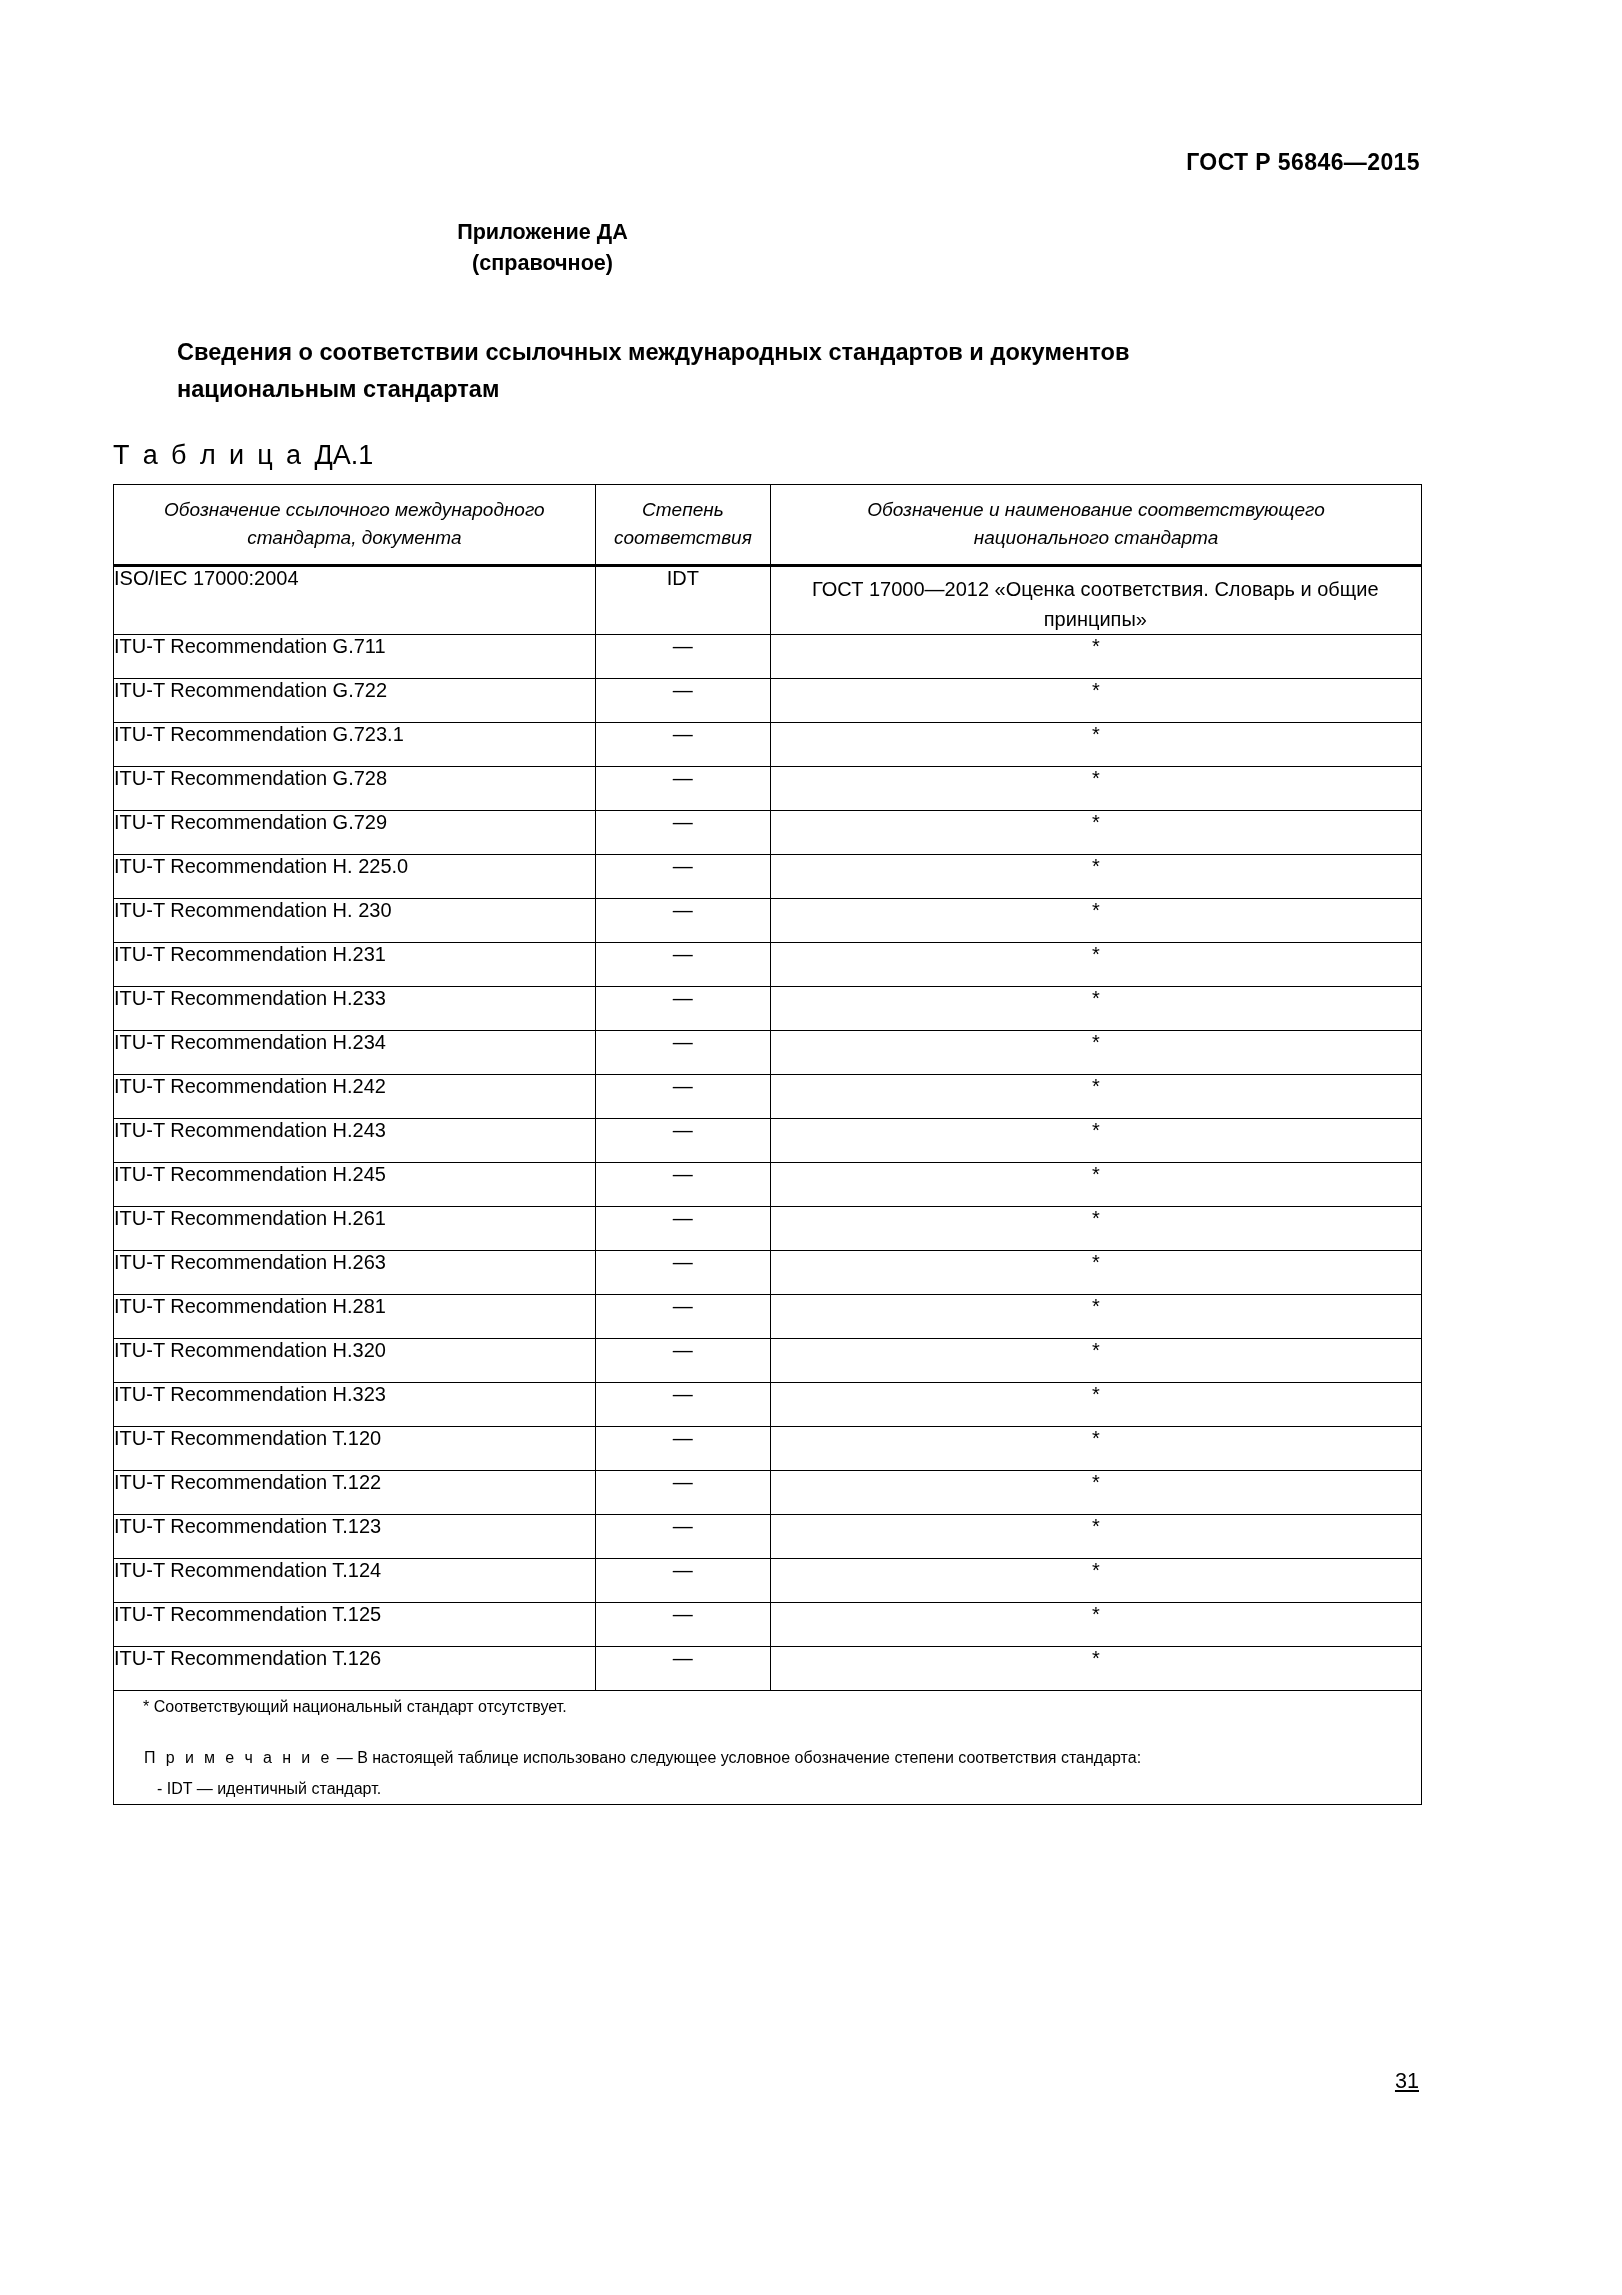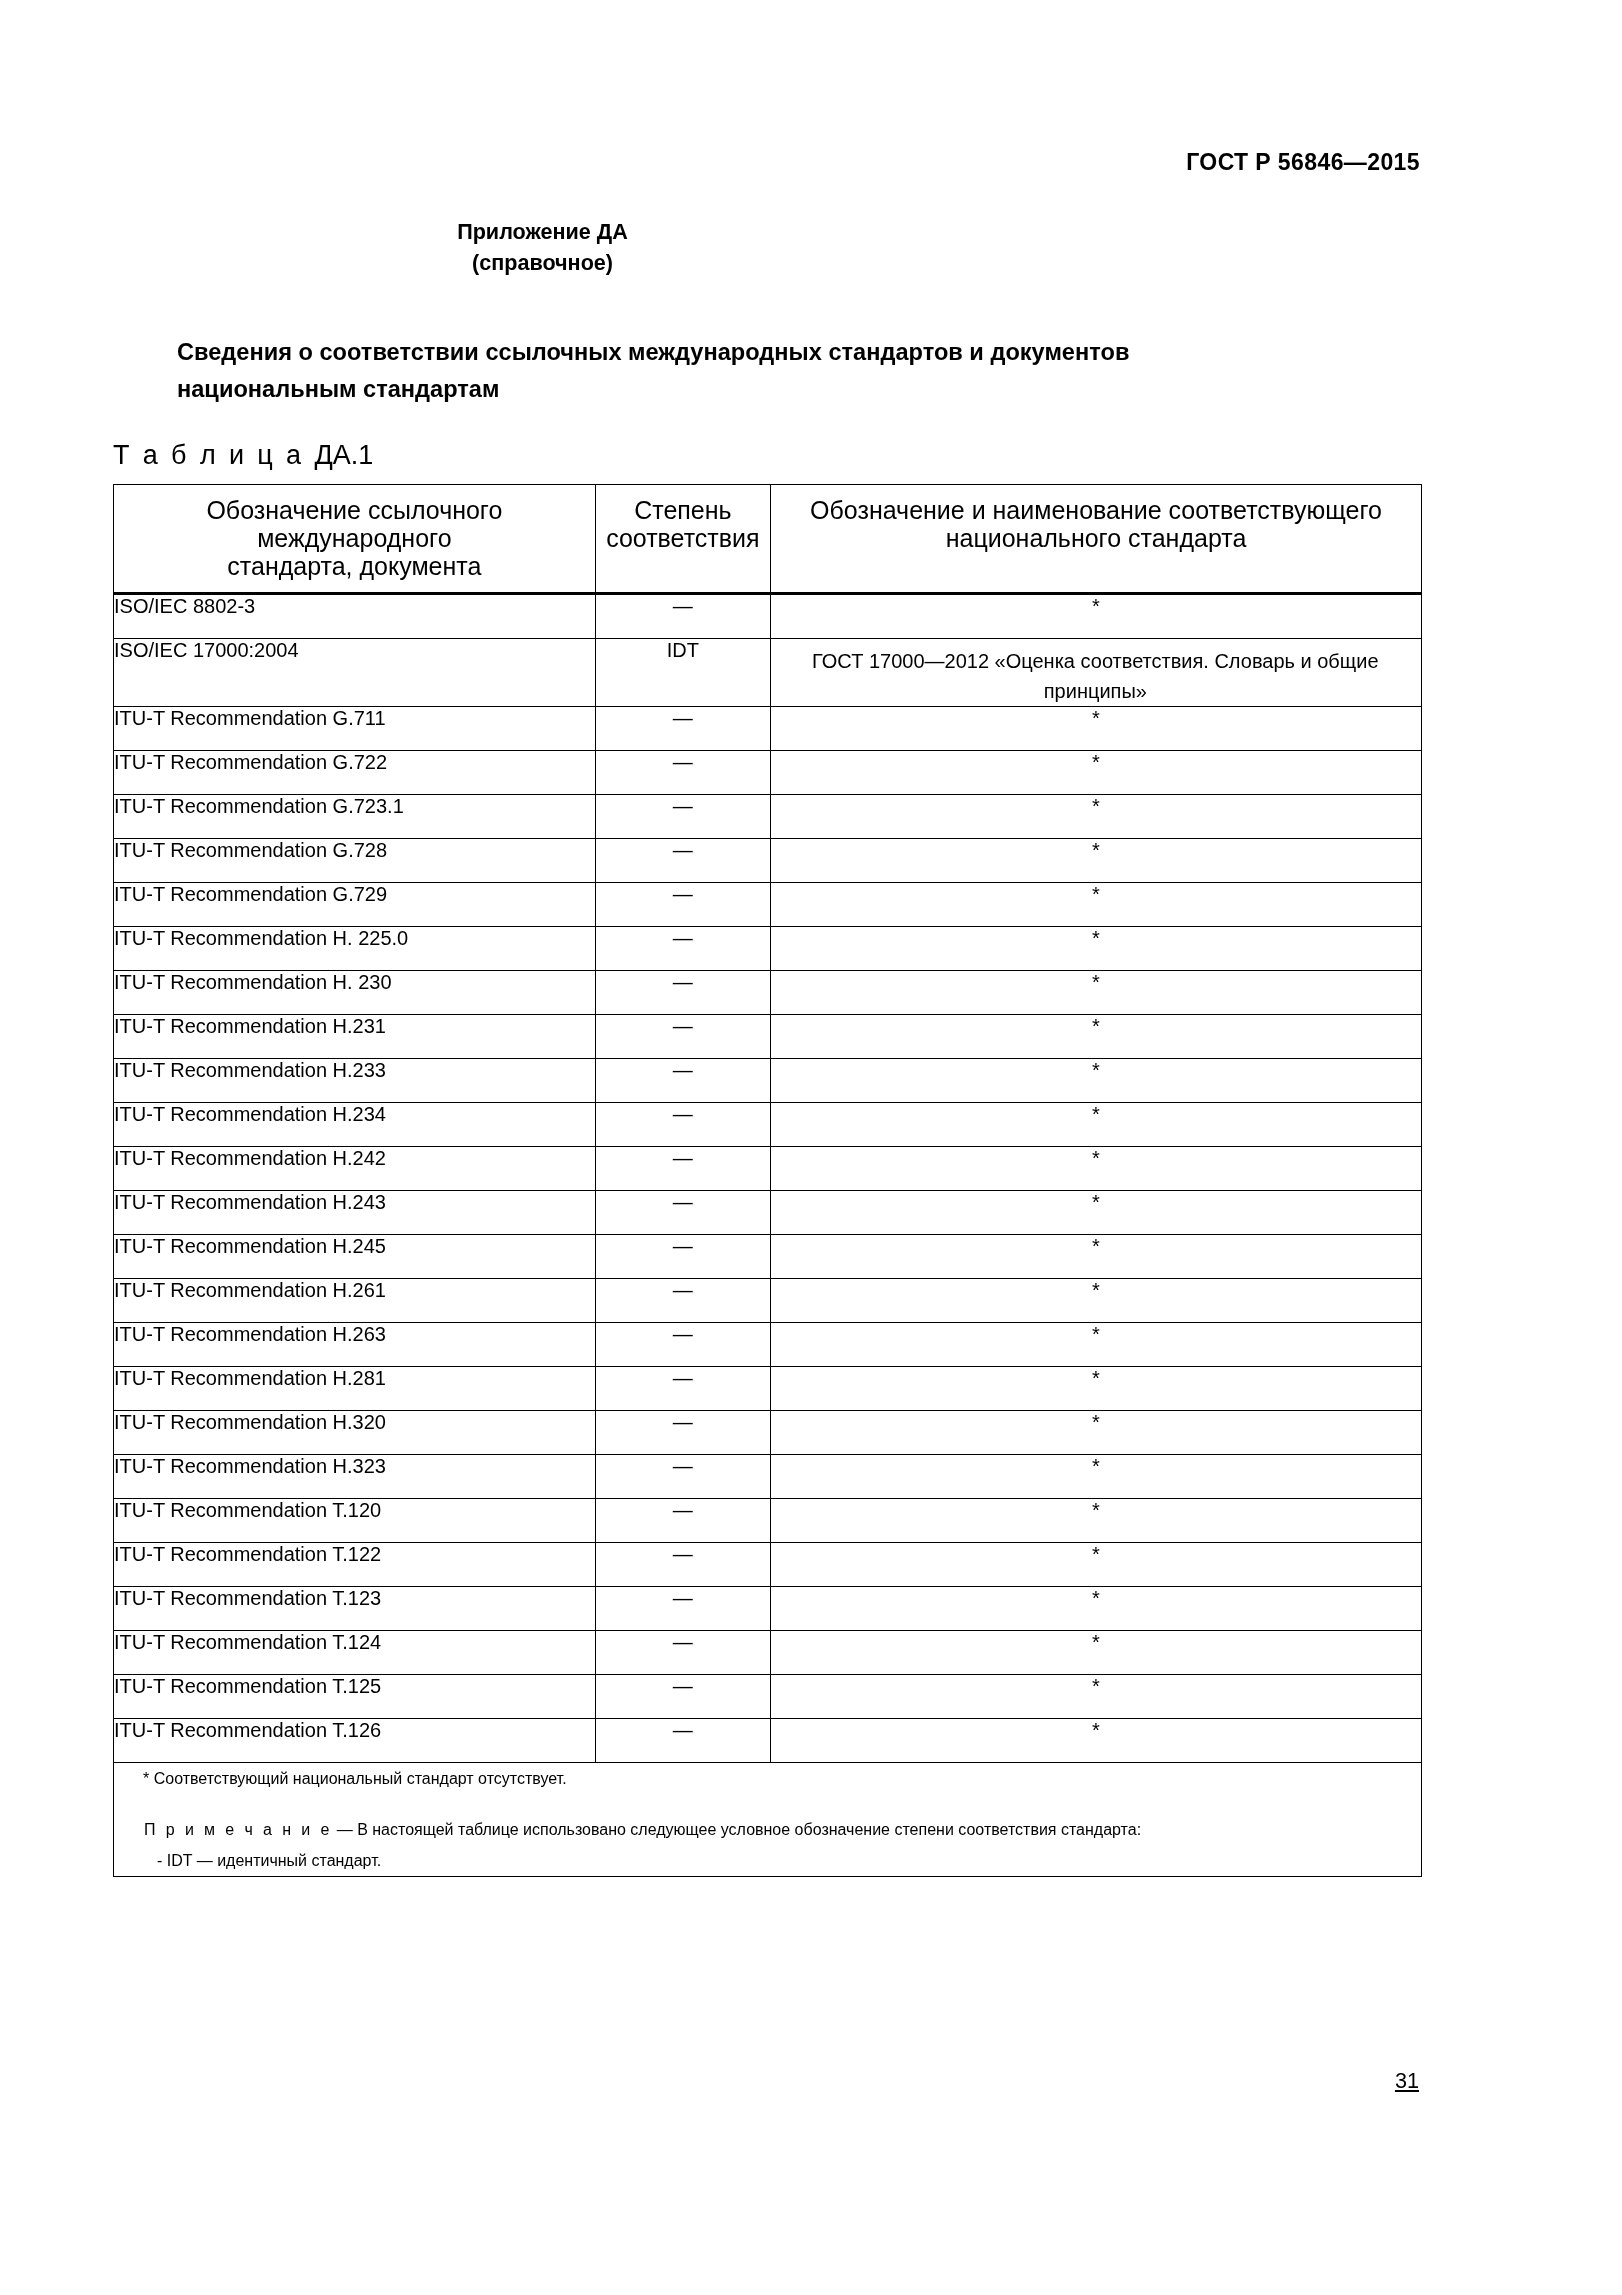--- a/index.html
+++ b/index.html
@@ -74,23 +74,24 @@
   }
   .std-table td, .std-table th {
     border: 1.3px solid #000000;
     padding: 0;
     vertical-align: top;
     font-weight: normal;
   }
   .std-table .hdr td {
     border-bottom: 3.3px solid #000000;
     text-align: center;
-    font-size: 25px;
+    font-size: 19px;
     line-height: 28px;
     padding: 11px 9.2px 11.8px 9.2px;
+    font-style: italic;
   }
   .col-a { width: 481px; }
   .col-b { width: 175px; }
   .col-c { width: 650px; }
 
   .std-table tbody tr td {
     height: 43px;
   }
   .cell-ref {
     font-size: 20px;
@@ -181,25 +182,20 @@
         <div>Степень</div>
         <div>соответствия</div>
       </td>
       <td>
         <div>Обозначение и наименование соответствующего</div>
         <div>национального стандарта</div>
       </td>
     </tr>
   </thead>
   <tbody id="table-body">
-      <tr>
-        <td class="cell-ref">ISO/IEC 8802-3</td>
-        <td class="cell-deg">—</td>
-        <td class="cell-nat">*</td>
-      </tr>
       <tr class="row-tall">
         <td class="cell-ref">ISO/IEC 17000:2004</td>
         <td class="cell-deg">IDT</td>
         <td class="cell-nat left">ГОСТ 17000—2012 «Оценка соответствия. Словарь и общие принципы»</td>
       </tr>
       <tr>
         <td class="cell-ref">ITU-T Recommendation G.711</td>
         <td class="cell-deg">—</td>
         <td class="cell-nat">*</td>
       </tr>

